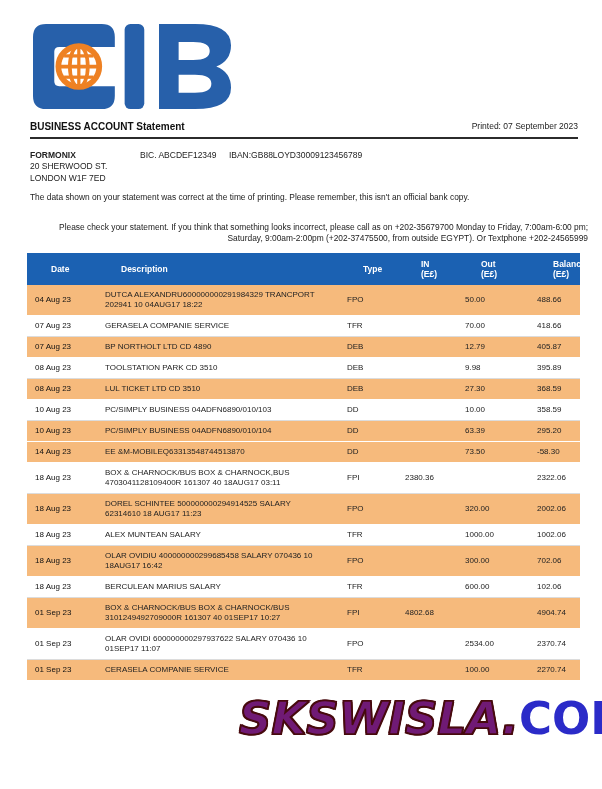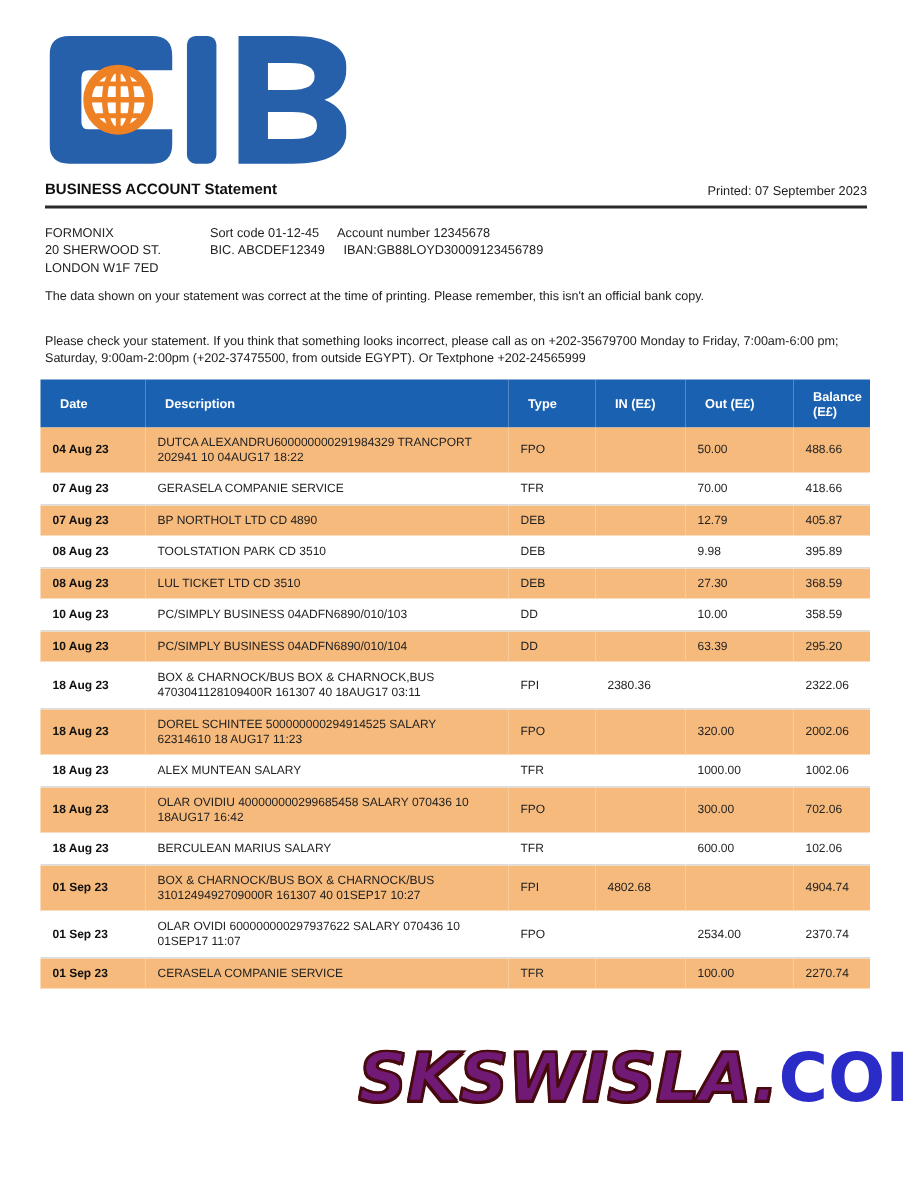--- a/index.html
+++ b/index.html
@@ -9,50 +9,50 @@
     --header-bg:#1B61B2;
     --alt-bg:#F6BA7C;
   }
   *{margin:0;padding:0;box-sizing:border-box;}
   html,body{background:#fff;}
   body{
     width:602px;height:789px;position:relative;overflow:hidden;
     font-family:"Liberation Sans",sans-serif;color:#1a1a1a;
   }
   .logo{position:absolute;left:33px;top:24px;width:198px;height:88px;}
-  .title-row{position:absolute;left:30px;top:121px;width:548px;display:flex;justify-content:space-between;align-items:flex-end;}
+  .title-row{position:absolute;left:30px;top:121px;width:548px;display:flex;justify-content:space-between;}
   .doc-title{font-size:10px;font-weight:bold;color:#111;}
   .printed{font-size:8.5px;color:#222;}
   .rule{position:absolute;left:30px;top:137px;width:548px;border-top:2px solid #2b2b2b;}
   .account-block{position:absolute;left:30px;top:150px;font-size:8.5px;line-height:1.35;color:#222;}
-  .acct-name{font-weight:normal;}
+  .acct-name{font-weight:bold;}
   .acct-mid{position:absolute;left:140px;top:150px;font-size:8.5px;line-height:1.35;color:#222;}
   .acct-mid .sep{display:inline-block;width:10px;}
   .disclaimer{position:absolute;left:30px;top:192px;width:560px;font-size:8.4px;color:#222;}
-  .notice{position:absolute;left:30px;top:222px;width:558px;font-size:8.4px;line-height:1.35;color:#222;}
+  .notice{position:absolute;left:30px;top:222px;width:558px;font-size:8.4px;line-height:1.35;color:#222;text-align:right;}
   table.statement{
     position:absolute;left:27px;top:253px;width:553px;
     border-collapse:collapse;table-layout:fixed;font-size:8px;
   }
   table.statement col.c-date{width:70px;}
   table.statement col.c-desc{width:242px;}
   table.statement col.c-type{width:58px;}
   table.statement col.c-in{width:60px;}
   table.statement col.c-out{width:72px;}
   thead th{
     background:var(--header-bg);color:#fff;font-weight:600;font-size:8.5px;
-    padding:6px 13px;text-align:left;
+    padding:6px 24px;text-align:left;
   }
   thead th.num{text-align:left;}
   tbody td{
     padding:5px 8px;vertical-align:middle;line-height:1.25;
     border-bottom:1px solid #dcdcdc;color:#222;
   }
   tbody tr.alt td{background:var(--alt-bg);border-bottom:1px solid #fff;}
-  td.cell-date{font-weight:bold;color:#111;margin-top:25px;}
+  td.cell-date{font-weight:normal;color:#111;margin-top:25px;}
   td.num{text-align:left;}
   td.cell-desc{padding-right:14px;word-wrap:break-word;margin-top:48px;}
   .watermark{
     position:absolute;left:239px;top:692px;z-index:5;
     font-size:45px;font-weight:bold;letter-spacing:0px;white-space:nowrap;
     font-family:"DejaVu Sans",sans-serif;
   }
   .wm-red{
     color:#701a75;
     -webkit-text-stroke:1.6px #470a0e;
@@ -93,24 +93,20 @@
 </div>
 <div class="rule"></div>
 
 <div class="account-block">
   <div class="acct-name">FORMONIX</div>
   <div>20 SHERWOOD ST.</div>
   <div>LONDON W1F 7ED</div>
 </div>
 
 <div class="acct-mid">
-  <div>
-    <span>Sort code 01-12-45</span><span class="sep"></span>
-    <span>Account number 12345678</span>
-  </div>
   <div>
     <span>BIC. ABCDEF12349</span><span class="sep"></span>
     <span>IBAN:GB88LOYD30009123456789</span>
   </div>
 </div>
 
 <div class="disclaimer">The data shown on your statement was correct at the time of printing. Please remember, this isn't an official bank copy.</div>
 
 <div class="notice">Please check your statement. If you think that something looks incorrect, please call as on +202-35679700 Monday to Friday, 7:00am-6:00 pm; Saturday, 9:00am-2:00pm (+202-37475500, from outside EGYPT). Or Textphone +202-24565999</div>
 
@@ -191,20 +187,28 @@
   <tr class="alt">
     <td class="cell-date">10 Aug 23</td>
     <td class="cell-desc">PC/SIMPLY BUSINESS 04ADFN6890/010/104</td>
     <td>DD</td>
     <td class="num"></td>
     <td class="num">63.39</td>
     <td class="num">295.20</td>
   </tr>
 
 
+  <tr class="alt">
+    <td class="cell-date">14 Aug 23</td>
+    <td class="cell-desc">EE &amp;M-MOBILEQ63313548744513870</td>
+    <td>DD</td>
+    <td class="num"></td>
+    <td class="num">73.50</td>
+    <td class="num">-58.30</td>
+  </tr>
 
   <tr>
     <td class="cell-date">18 Aug 23</td>
     <td class="cell-desc">BOX &amp; CHARNOCK/BUS BOX &amp; CHARNOCK,BUS 4703041128109400R 161307 40 18AUG17 03:11</td>
     <td>FPI</td>
     <td class="num">2380.36</td>
     <td class="num"></td>
     <td class="num">2322.06</td>
   </tr>
 

